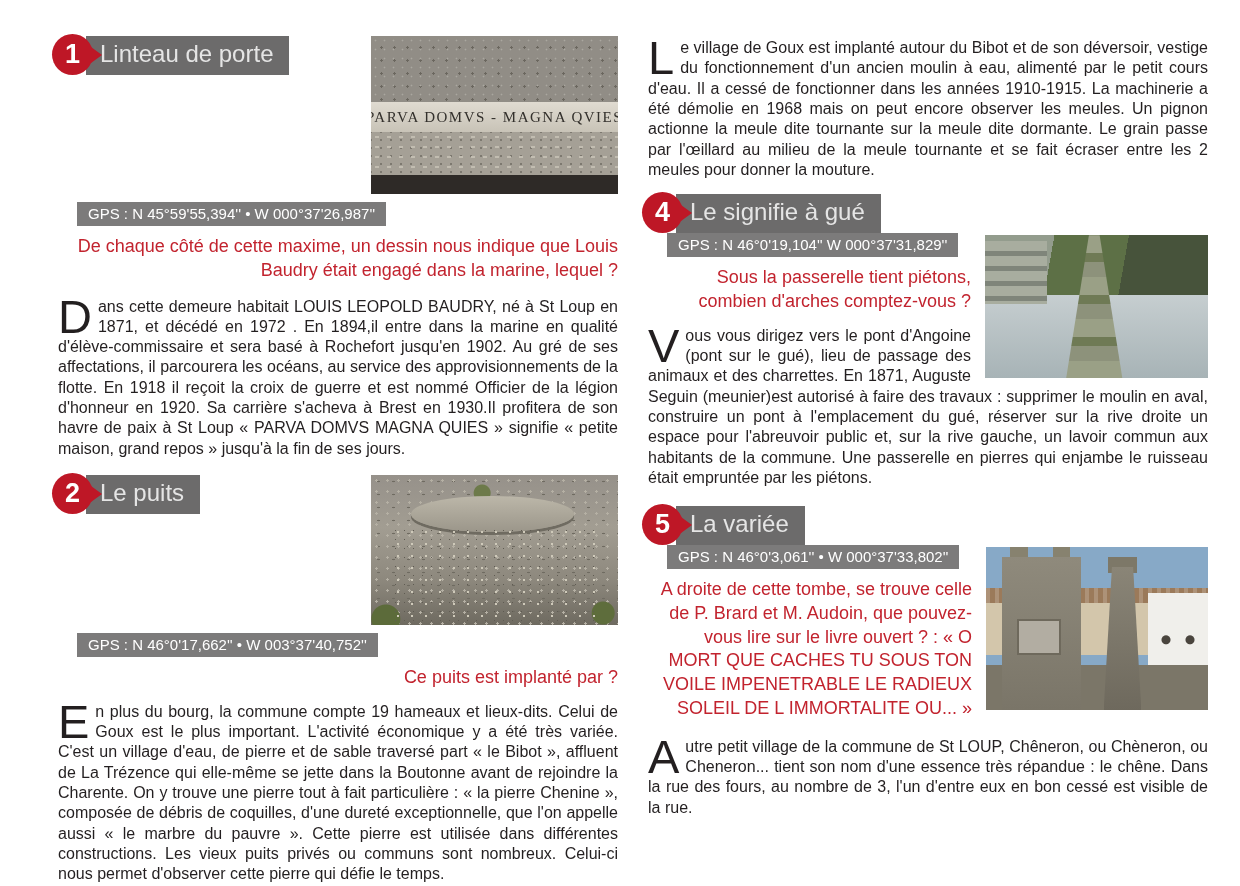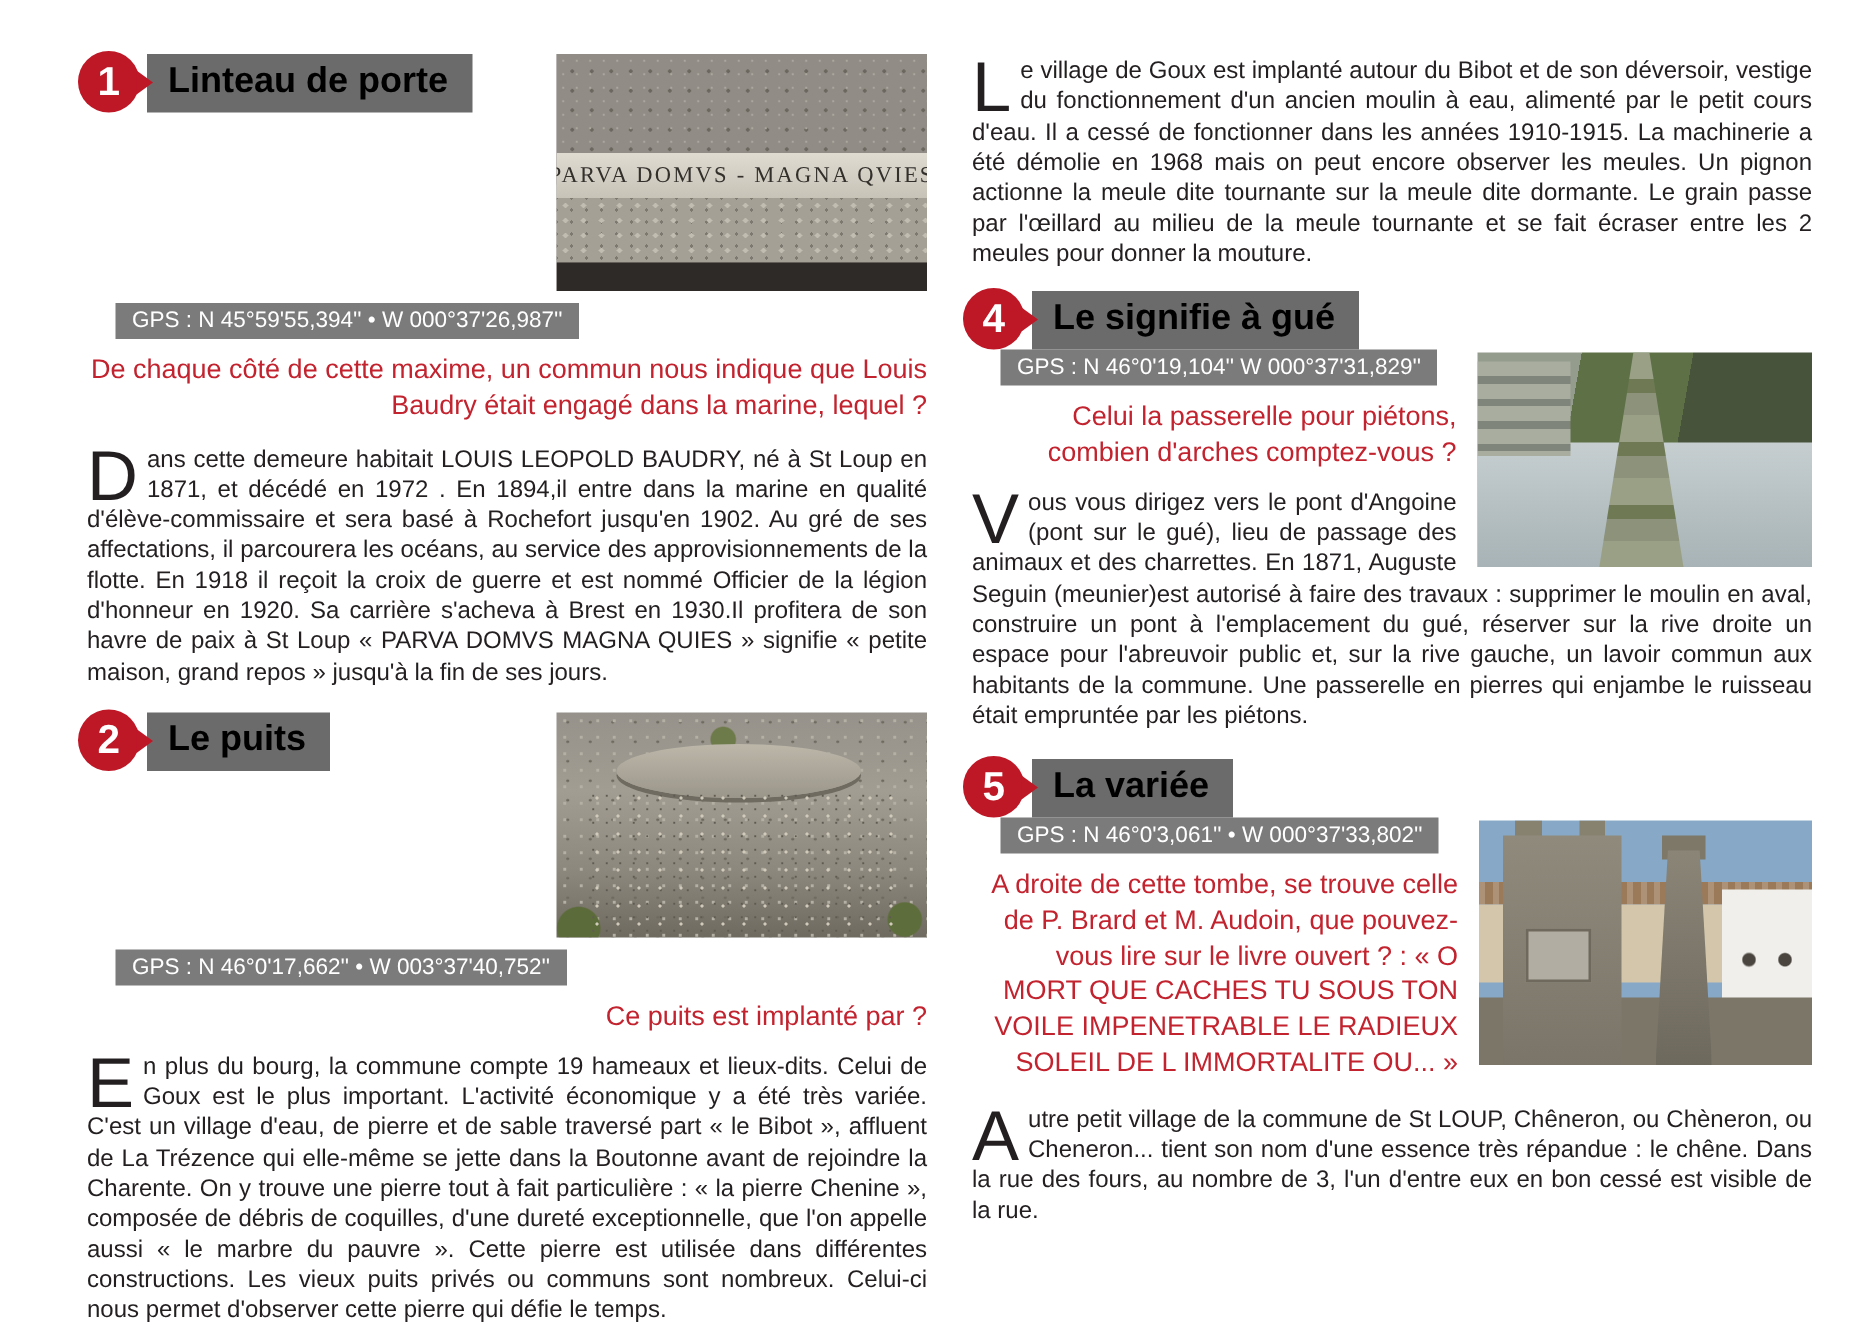--- a/index.html
+++ b/index.html
@@ -51,25 +51,25 @@
     z-index:3;
   }
   .badge::after{
     content:"";position:absolute;right:-9px;top:13px;
     border-left:11px solid var(--accent-red);
     border-top:8px solid transparent;
     border-bottom:8px solid transparent;
   }
   .title-bar{
     display:inline-block;
-    margin-left:40px;
+    margin-left:28px;
     background:var(--bar-dark);
-    color:#000000;
+    color:#e5e5e5;
     font-size:24px;
-    font-weight:700;
+    font-weight:400;
     padding:4px 16px 7px 14px;
     position:relative;z-index:2;
   }
   .gps-row{margin-top:-2px;position:relative;z-index:1;}
   .gps-bar{
     display:inline-block;
     margin-left:19px;
     background:var(--bar-light);
     color:#fff;
     font-size:15px;
@@ -175,21 +175,21 @@
       </div>
       <div class="poi-header">
         <span class="badge">
           <span>1</span>
         </span>
         <span class="title-bar">Linteau de porte</span>
         <div class="gps-row">
           <span class="gps-bar">GPS : N 45°59'55,394'' • W 000°37'26,987''</span>
         </div>
       </div>
-      <p class="question">De chaque côté de cette maxime, un commun nous indique que Louis Baudry était engagé dans la marine, lequel ?</p>
+      <p class="question">De chaque côté de cette maxime, un dessin nous indique que Louis Baudry était engagé dans la marine, lequel ?</p>
     </section>
     <div class="clear"></div>
 
     <p class="para">
       <span class="dropcap">D</span><span>ans cette demeure habitait LOUIS LEOPOLD BAUDRY, né à St Loup en 1871, et décédé en 1972 . En 1894,il entre dans la marine en qualité d'élève-commissaire et sera basé à Rochefort jusqu'en 1902. Au gré de ses affectations, il parcourera les océans, au service des approvisionnements de la flotte. En 1918 il reçoit la croix de guerre et est nommé Officier de la légion d'honneur en 1920. Sa carrière s'acheva à Brest en 1930.Il profitera de son havre de paix à St Loup « PARVA DOMVS MAGNA QUIES » signifie « petite maison, grand repos » jusqu'à la fin de ses jours.</span>
     </p>
 
     <section class="poi">
       <div class="photo photo-well">
         <div class="layer well-bg-tufts" style="inset:0;"></div>
@@ -227,21 +227,21 @@
         <span class="title-bar">Le signifie à gué</span>
       </div>
       <div class="photo photo-gue" style="margin-top:2px;">
         <div class="layer gue-water"></div>
         <div class="layer gue-steps"></div>
         <div class="layer gue-stones"></div>
       </div>
       <div class="gps-row" style="margin-top:0;">
         <span class="gps-bar">GPS : N 46°0'19,104'' W 000°37'31,829''</span>
       </div>
-      <p class="question">Celui la passerelle pour piétons, combien d'arches comptez-vous ?</p>
+      <p class="question">Sous la passerelle tient piétons, combien d'arches comptez-vous ?</p>
       <p class="para" style="margin-top:12px;">
         <span class="dropcap">V</span><span>ous vous dirigez vers le pont d'Angoine (pont sur le gué), lieu de passage des animaux et des charrettes. En 1871, Auguste Seguin (meunier)est autorisé à faire des travaux : supprimer le moulin en aval, construire un pont à l'emplacement du gué, réserver sur la rive droite un espace pour l'abreuvoir public et, sur la rive gauche, un lavoir commun aux habitants de la commune. Une passerelle en pierres qui enjambe le ruisseau était empruntée par les piétons.</span>
       </p>
     </section>
 
     <section class="poi" style="margin-top:18px;">
       <div class="poi-header">
         <span class="badge">
           <span>5</span>
         </span>

